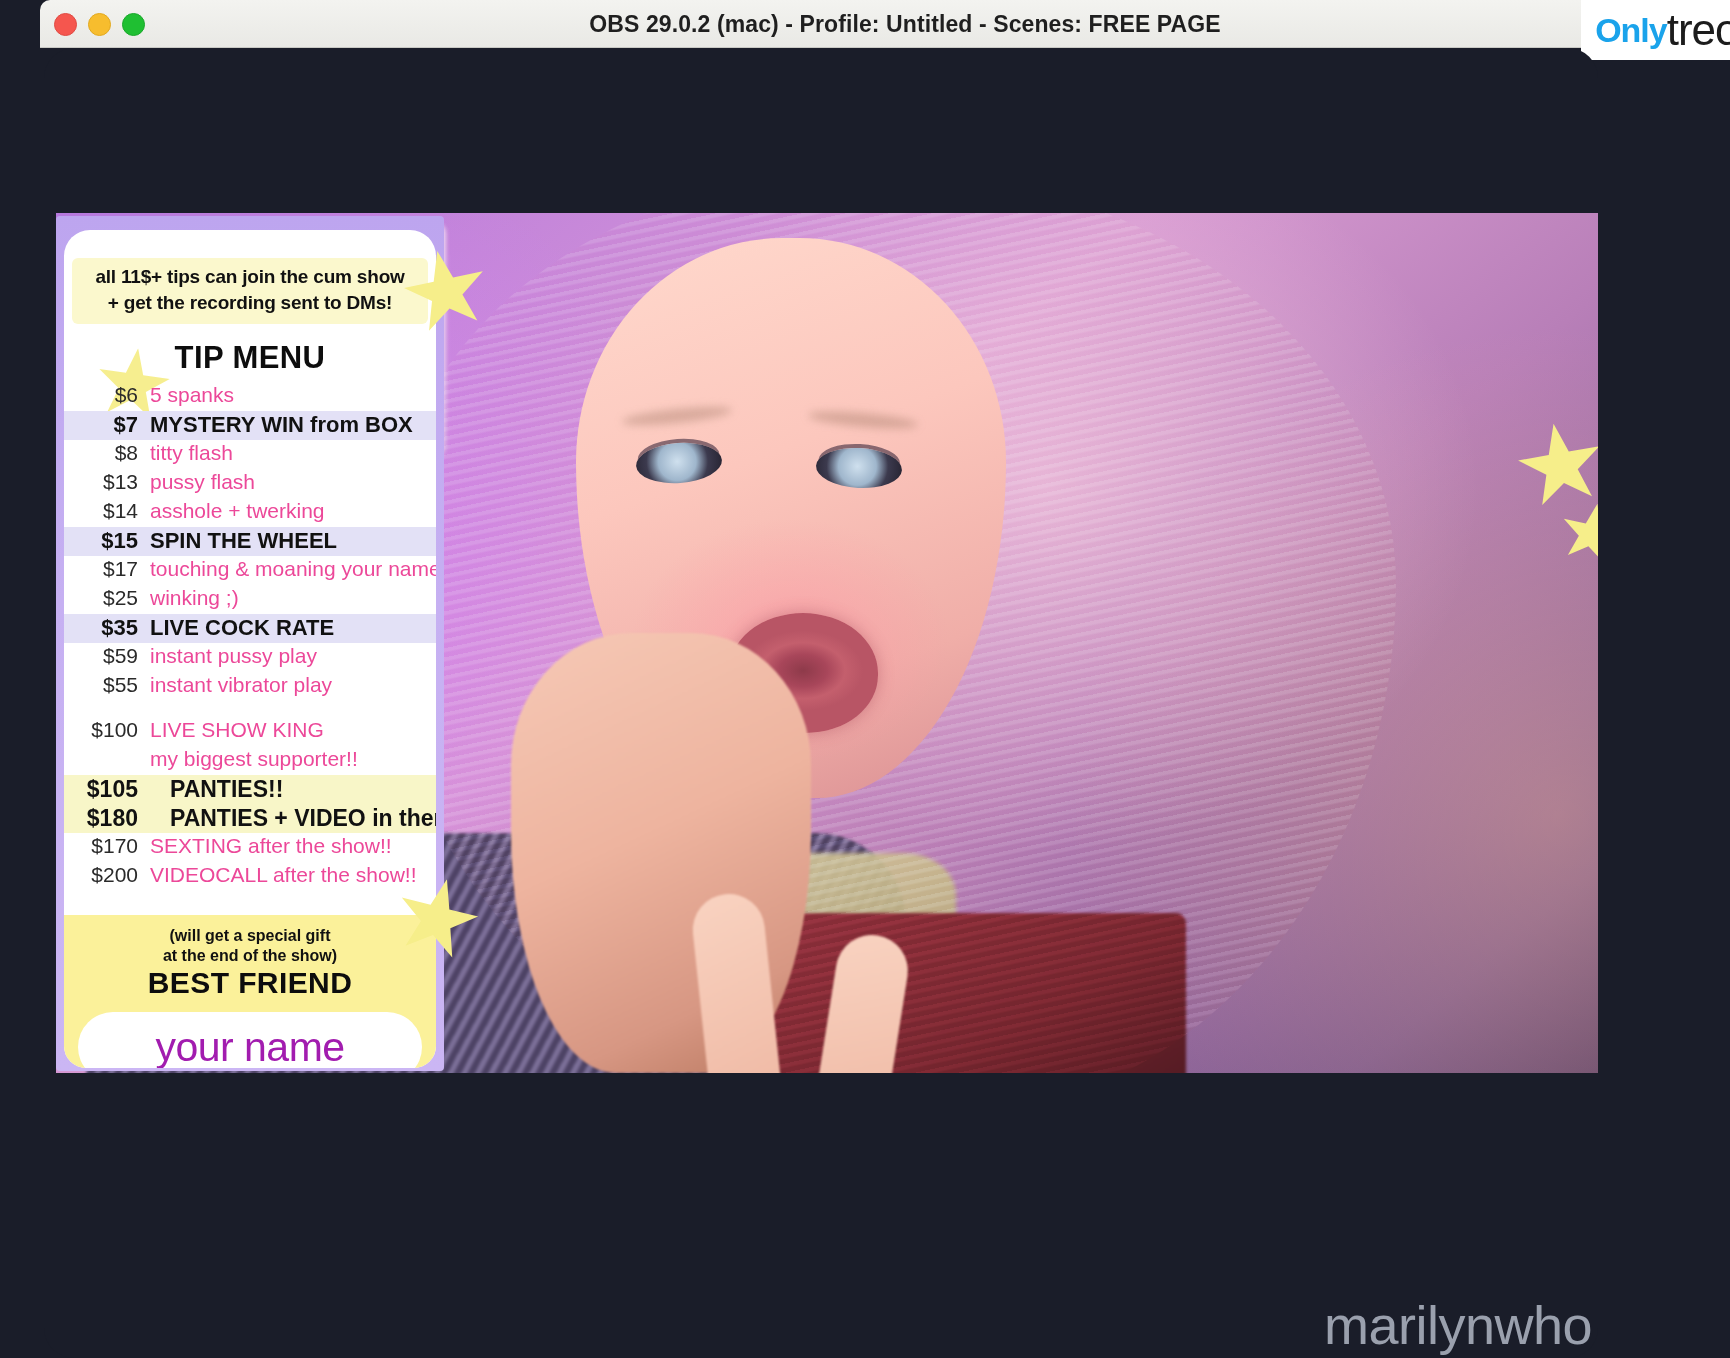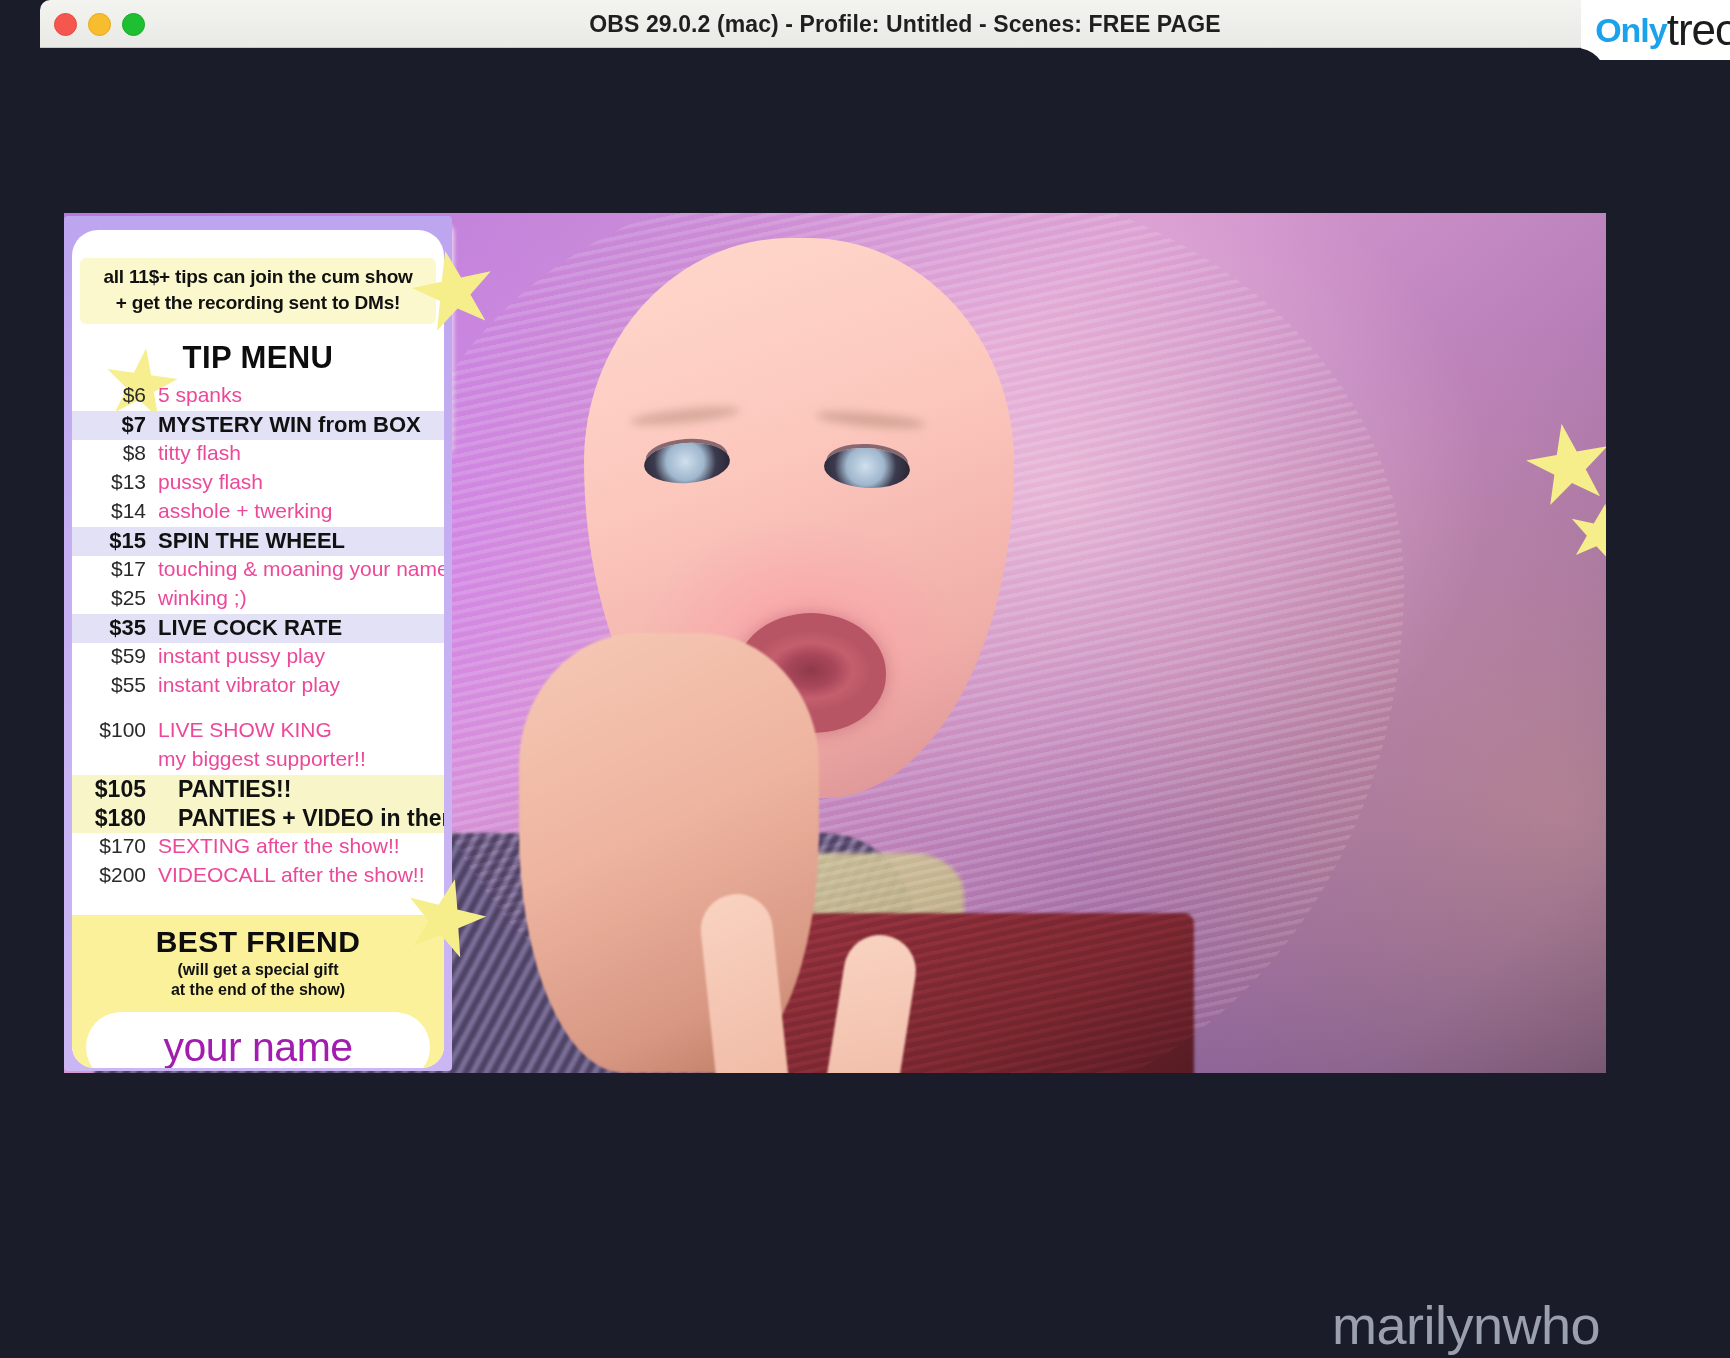--- a/index.html
+++ b/index.html
@@ -84,21 +84,21 @@
   #brand-logo .b2 {
     font-size: 44px;
     font-weight: normal;
     color: #1c1c1c;
     letter-spacing: -1px;
   }
 
   
   #stage {
     position: absolute;
-    top: 48px; left: 12px;
+    top: 48px; left: 4px;
     width: 1554px;
     height: 1310px;
     background: #1a1d29;
     overflow: hidden;
     border-radius: 30px;
   }
 
   
   #video-preview {
     position: absolute;
@@ -550,25 +550,25 @@
               <span class="price">$170</span>
               <span class="label">SEXTING after the show!!</span>
             </div>
             <div class="tip-row">
               <span class="price">$200</span>
               <span class="label">VIDEOCALL after the show!!</span>
             </div>
           </div>
 
         <div id="best-friend-block">
-          <div id="best-friend-title">BEST FRIEND</div>
           <div id="best-friend-sub">
             <span>(will get a special gift</span>
             <span>at the end of the show)</span>
           </div>
+          <div id="best-friend-title">BEST FRIEND</div>
           <div id="name-field">
             <span id="name-field-text">your name</span>
           </div>
         </div>
 
       </div>
     </div>
 
     <div class="star" id="star-panel-b"></div>
     <div class="star" id="star-panel-a"></div>

